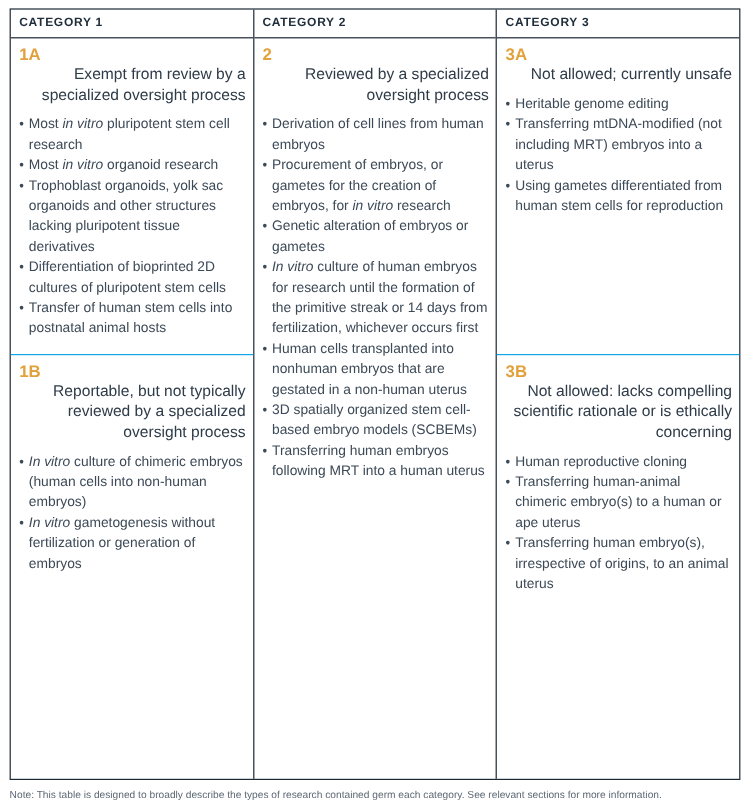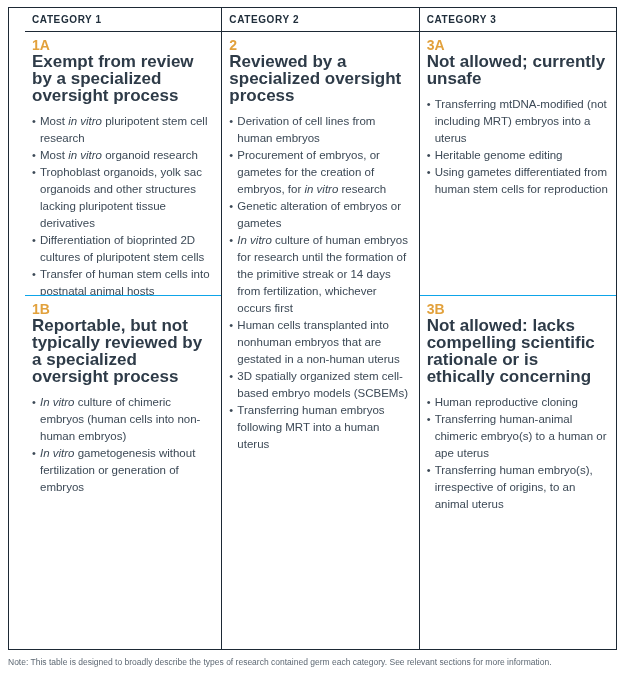--- a/index.html
+++ b/index.html
@@ -5,21 +5,20 @@
   html, body { margin:0; padding:0; background:#ffffff; }
   body {
     width:625px; height:674px; position:relative;
     font-family:"Liberation Sans", sans-serif;
     -webkit-font-smoothing:antialiased;
   }
   .cat-table {
     position:absolute; left:8px; top:7px; width:609px; height:643px;
     display:flex; box-sizing:border-box;
     border:1px solid #1d2935;
-    padding-left:16px;
   }
   .col {
     flex:1 1 0; min-width:0; display:flex; flex-direction:column;
     border-right:1px solid #1d2935;
   }
   .col:last-child { border-right:none; }
   .th {
     height:24px; flex:0 0 24px; box-sizing:border-box;
     border-bottom:1px solid #1d2935;
     display:flex; align-items:center; padding:0 7px;
@@ -29,22 +28,22 @@
   .cell {
     box-sizing:border-box; padding:5px 6px 6px 7px; overflow:hidden;
   }
   .cell.fixed { height:263px; flex:0 0 263px; }
   .cell.grow { flex:1 1 auto; }
   .cell.split { border-top:1px solid #0ea5e9; }
   .sec-label {
     color:#e2a13c; font-weight:bold; font-size:14px; line-height:16px;
   }
   .sec-heading {
-    font-weight:bold; font-size:17px; line-height:17px;
-    color:#2e3b48; margin:0 0 9px 0;
+    font-weight:normal; font-size:13px; line-height:17px;
+    color:#2e3b48; margin:0 0 9px 0;text-align:right;
   }
   ul.bullets {
     list-style:none; margin:0; padding:0;
     font-size:11.5px; line-height:17px; color:#3c4956;
   }
   ul.bullets li { position:relative; padding-left:8px; }
   ul.bullets li::before {
     content:"\2022"; position:absolute; left:0; top:0;
     font-size:11px; color:#3c4956;
   }
@@ -98,22 +97,22 @@
       </ul>
     </div>
   </div>
 
   <div class="col">
     <div class="th">CATEGORY 3</div>
     <div class="cell fixed">
       <div class="sec-label">3A</div>
       <div class="sec-heading">Not allowed; currently unsafe</div>
       <ul class="bullets">
+        <li>Heritable genome editing</li>
         <li>Transferring mtDNA-modified (not including MRT) embryos into a uterus</li>
-        <li>Heritable genome editing</li>
         <li>Using gametes differentiated from human stem cells for reproduction</li>
       </ul>
     </div>
     <div class="cell grow split">
       <div class="sec-label">3B</div>
       <div class="sec-heading">Not allowed: lacks compelling scientific rationale or is ethically concerning</div>
       <ul class="bullets">
         <li>Human reproductive cloning</li>
         <li>Transferring human-animal chimeric embryo(s) to a human or ape uterus</li>
         <li>Transferring human embryo(s), irrespective of origins, to an animal uterus</li>

